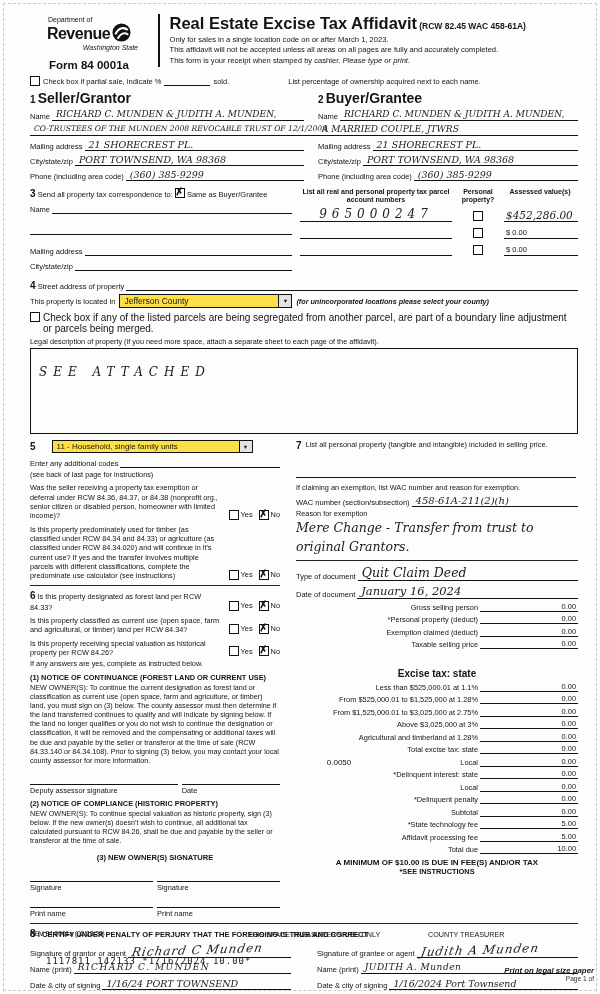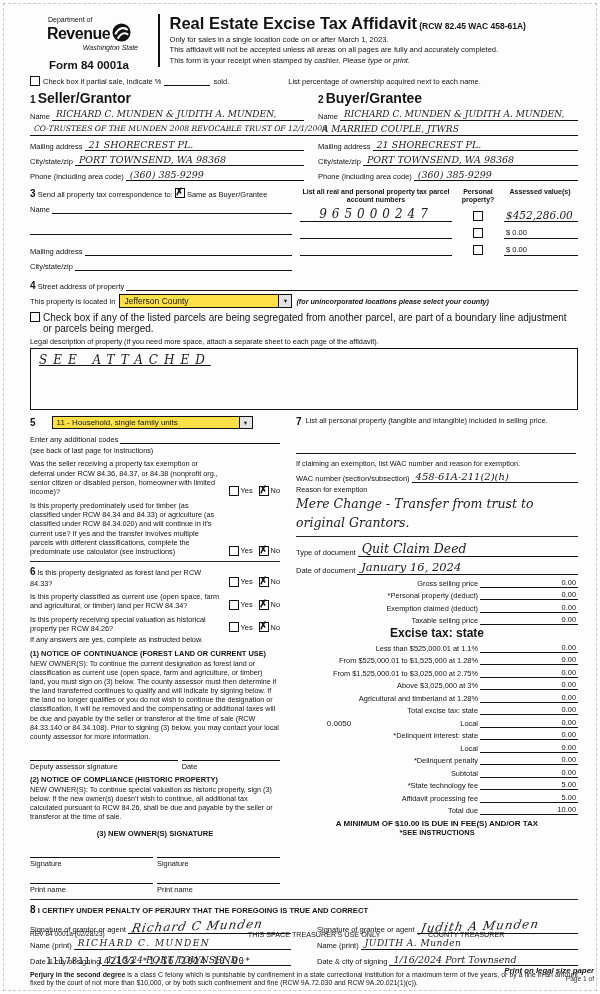--- a/index.html
+++ b/index.html
@@ -64,21 +64,21 @@
   
   .sec4{margin-top:8px;}
   .county-row{display:flex;align-items:center;gap:4px;margin-top:3px;}
   .dropdown{display:inline-flex;align-items:stretch;border:1.6px solid #111;background:#fde047;}
   .dd-text{padding:1px 4px;font-size:8.5px;min-width:150px;}
   .dd-arrow{width:12px;border-left:1.4px solid #111;background:#e3e3e3;display:flex;
       align-items:center;justify-content:center;font-size:5.5px;}
   .county-note{font-style:italic;font-weight:bold;font-size:7.2px;}
   .cb-row{display:flex;gap:3px;margin-top:4px;align-items:flex-start;font-size:10px;}
   .legal-label{margin-top:3px;font-size:7.3px;}
-  .legal-box{border:1.3px solid #111;height:52px;margin-top:2px;padding:4px 8px;text-decoration:underline;}
+  .legal-box{border:1.3px solid #111;height:52px;margin-top:2px;padding:16px 8px;}
   .hw-legal{font-size:12px;letter-spacing:6px;}
   
   .main-cols{margin-top:6px;}
   .col-l{width:47%;padding-right:10px;}
   .col-r{width:53%;padding-left:6px;}
   .sec5-row{display:flex;gap:16px;align-items:center;}
   .plain{font-size:7.3px;line-height:1.3;margin-top:2px;}
   .q-row{display:flex;margin-top:4px;}
   .q-text{flex:1;font-size:7.3px;line-height:1.28;padding-right:4px;}
   .yn{display:flex;gap:2px;align-items:center;align-self:flex-end;white-space:nowrap;
@@ -98,21 +98,21 @@
   .sec7{display:flex;gap:4px;}
   .sec7 .t{font-size:7.4px;line-height:1.3;}
   .blank-line{border-bottom:1px solid #111;height:26px;margin-right:2px;}
   .hw-wac{font-size:10px;}
   .hw-reason{font-size:12.5px;line-height:1.5;}
   .hw-doc{font-size:12.5px;}
   .mrow{display:flex;align-items:flex-end;margin-top:2.5px;font-size:7.4px;}
   .mlabel{flex:1;text-align:right;padding-right:2px;white-space:nowrap;}
   .mfill{width:58px;border-bottom:1px solid #111;}
   .mval{width:38px;border-bottom:1px solid #111;text-align:right;padding-right:2px;}
-  .mhead{text-align:center;font-weight:bold;margin-top:1px;font-size:12px;}
+  .mhead{text-align:center;font-weight:bold;margin-top:19px;font-size:10px;}
   .mprefix{width:86px;text-align:center;font-size:8px;}
   .min-note{font-weight:bold;font-size:8px;text-align:center;margin-top:4px;}
   .see-instr{font-size:7.4px;text-align:center;font-weight:bold;}
   
   .sec8{margin-top:2px;}
   .sec8-h{font-size:7.6px;font-weight:bold;margin-top:3px;}
   .sec8 .two-col{gap:26px;}
   .sec8 .col{flex:1;}
   .sec8 .frow{margin-top:4px;}
   .hw-print{font-size:9px;letter-spacing:1.5px;}
@@ -406,21 +406,21 @@
         <div class="frow">
             <span class="flabel">Type of document</span>
             <span class="fline"><span class="hw hw-doc">Quit Claim Deed</span></span>
           </div>
         <div class="frow">
             <span class="flabel">Date of document</span>
             <span class="fline"><span class="hw hw-doc" style="font-size:11.5px;">January 16, 2024</span></span>
           </div>
 
         <div class="mrow">
-            <span class="mlabel">Gross selling price</span>
+            <span class="mlabel">Gross selling person</span>
             <span class="mfill"></span>
             <span class="mval">0.00</span>
           </div>
         <div class="mrow">
             <span class="mlabel">*Personal property (deduct)</span>
             <span class="mfill"></span>
             <span class="mval">0.00</span>
           </div>
         <div class="mrow">
             <span class="mlabel">Exemption claimed (deduct)</span>

